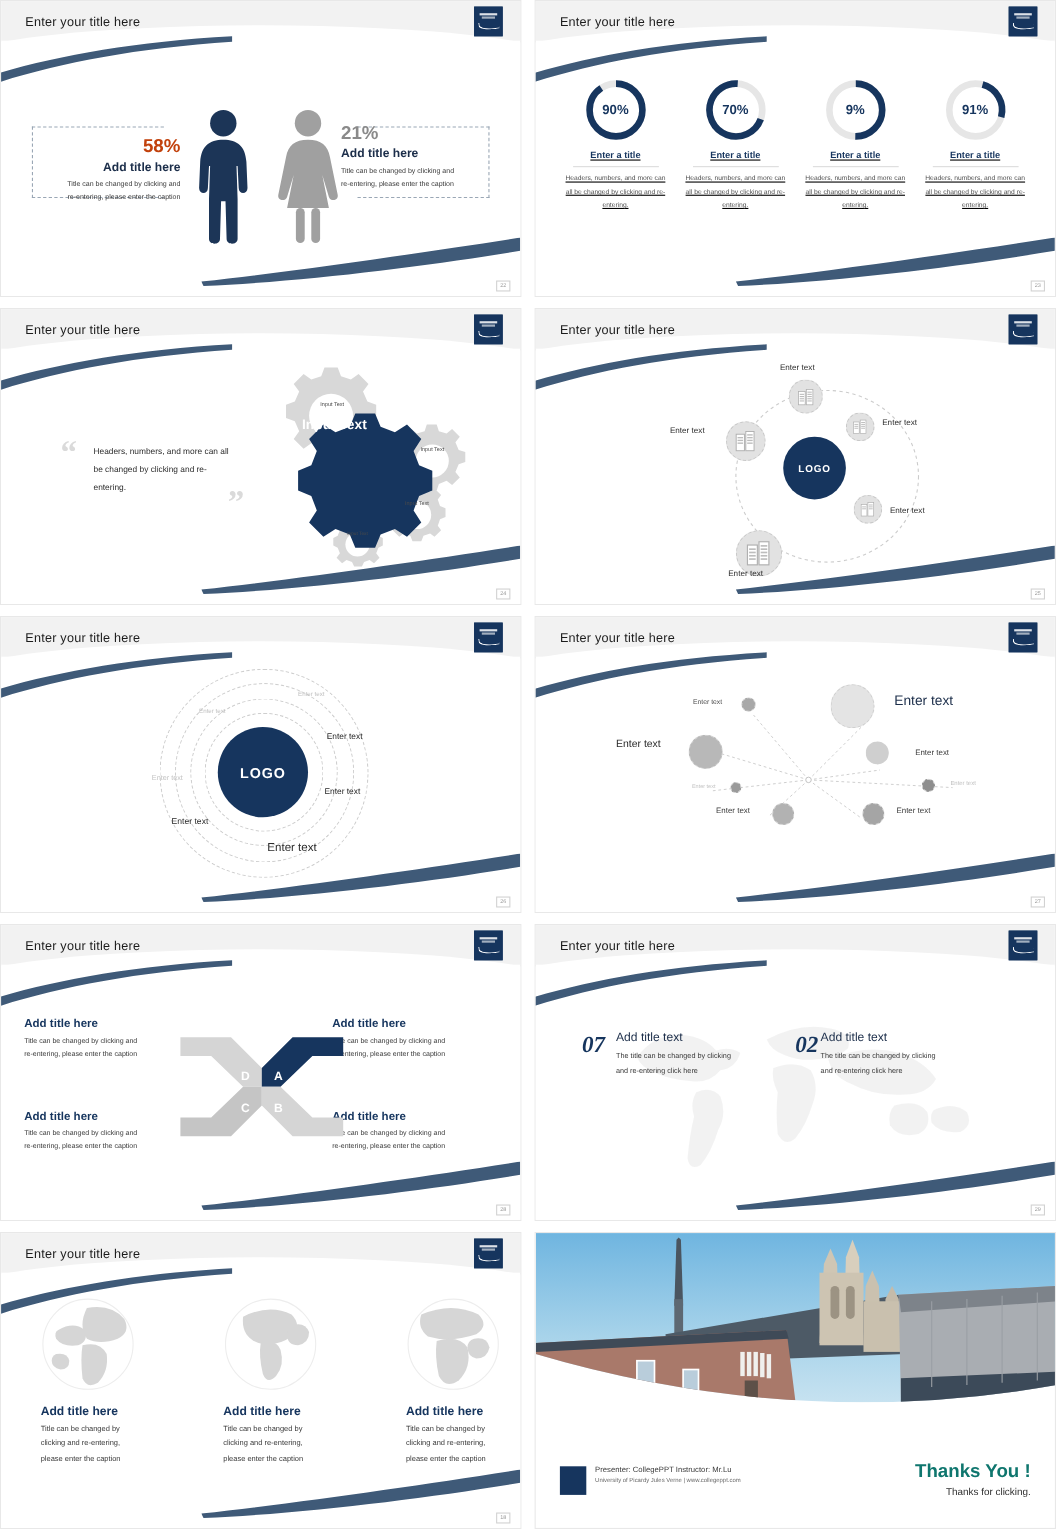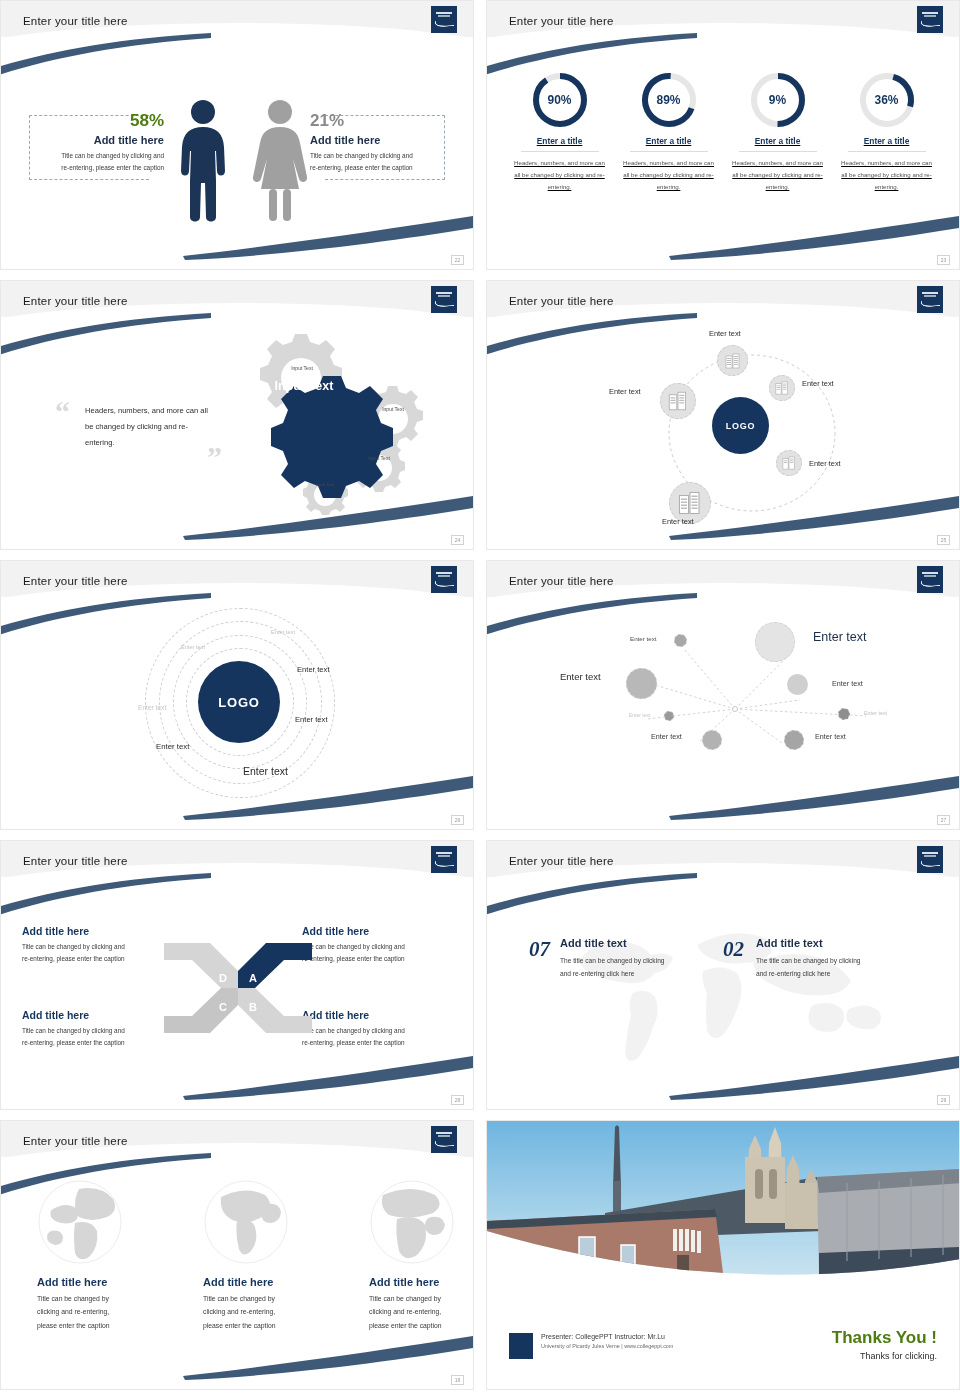--- a/index.html
+++ b/index.html
@@ -66,21 +66,21 @@
     border-radius:0 0 0 70%; transform:rotate(-6deg);
   }
   .pagenum {
     position: absolute; right: 9px; bottom: 4px;
     width: 13px; height: 10px; border: 1px solid #d2d2d2;
     font-size: 5px; color: #9a9a9a; text-align:center; line-height:9px;
     background:#fff; z-index: 6;
   }
   .body { position: absolute; inset: 36px 0 0 0; z-index: 3; }
   .pct { font-size: 17px; font-weight: bold; }
-  .pct.blue { color:#4d7c0f; }
+  .pct.blue { color:#c2410c;margin-top:12px; }
   .pct.gray { color:#8a8a8a; }
   .addtitle { font-size: 11px; font-weight: bold; color:#1c2e4a; margin-top:3px;}
   .cap { font-size: 6.4px; color:#3a3a3a; line-height: 1.85; margin-top: 4px;}
   .dashbox-l{position:absolute; left:28px; top:78px; width:120px; height:65px;
      border:1px dashed #9aa7b5; border-right:none;}
   .dashbox-r{position:absolute; right:28px; top:78px; width:120px; height:65px;
      border:1px dashed #9aa7b5; border-left:none;}
   .ptext-l{ position:absolute; left:48px; top:74px; width:115px; text-align:right;}
   .ptext-r{ position:absolute; right:48px; top:74px; width:115px; text-align:left;}
   .figure{ position:absolute; top:62px; }
@@ -123,34 +123,34 @@
   .rlabel{ position:absolute; white-space:nowrap; }
 
   
   .xq{ position:absolute; width:150px; }
   .xq h3{ font-size:10.5px; color:#16355e; font-weight:bold;}
   .xq p{ font-size:6.4px; color:#3a3a3a; line-height:1.95; margin-top:4px;}
 
   
   .numlabel{ font-family:"Liberation Serif", serif; font-style:italic;
      font-weight:bold; font-size:21px; color:#16355e;}
-  .mapblk h3{ font-size:11px; color:#1c2e4a; font-weight:bold;}
+  .mapblk h3{ font-size:11px; color:#1c2e4a; font-weight:normal;}
   .mapblk p{ font-size:6.6px; color:#3a3a3a; line-height:2.0; margin-top:5px;}
 
   
   .globe-col{ width:132px; text-align:left; }
   .globe-col h3{ font-size:11px; color:#16355e; font-weight:bold;}
   .globe-col p{ font-size:6.8px; color:#3a3a3a; line-height:1.95; margin-top:4px;}
 
   
   .s10{ background:#fff; }
   .photo{ position:absolute; left:0; top:0; width:474px; height:170px;
      overflow:hidden; }
   .thanks{ position:absolute; right:22px; bottom:28px; text-align:right;}
-  .thanks .t1{ font-size:17px; font-weight:bold; color:#4d7c0f;margin-top:28px;}
+  .thanks .t1{ font-size:17px; font-weight:bold; color:#0f766e;margin-top:28px;}
   .thanks .t2{ font-size:9px; color:#2e2e2e; margin-top:3px;}
   .footer-logo{ position:absolute; left:22px; bottom:30px; width:24px;
      height:26px; background:#16355e; }
   .footer-txt{ position:absolute; left:54px; bottom:40px;}
   .footer-txt .f1{ font-size:7px; color:#3a3a3a; }
   .footer-txt .f2{ font-size:5.4px; color:#6a6a6a; margin-top:3px;}
 </style>
 </head>
 <body>
 
@@ -240,21 +240,21 @@
           <div class="d-rule"></div>
           <div class="d-desc">Headers, numbers, and more can all be changed by clicking and re-entering.</div>
         </div>
 
         <div class="donut-col">
           <div class="donut">
             <svg width="58" height="58" viewBox="0 0 58 58">
               <circle cx="29" cy="29" r="24" fill="none" stroke="#e6e6e6" stroke-width="6"></circle>
               <circle cx="29" cy="29" r="24" fill="none" stroke="#16355e" stroke-width="6" stroke-dasharray="105.6 150.8" stroke-linecap="butt" transform="rotate(20 29 29)"></circle>
             </svg>
-            <div class="val">89%</div>
+            <div class="val">70%</div>
           </div>
           <div class="d-title">Enter a title</div>
           <div class="d-rule"></div>
           <div class="d-desc">Headers, numbers, and more can all be changed by clicking and re-entering.</div>
         </div>
 
         <div class="donut-col">
           <div class="donut">
             <svg width="58" height="58" viewBox="0 0 58 58">
               <circle cx="29" cy="29" r="24" fill="none" stroke="#e6e6e6" stroke-width="6"></circle>
@@ -266,21 +266,21 @@
           <div class="d-rule"></div>
           <div class="d-desc">Headers, numbers, and more can all be changed by clicking and re-entering.</div>
         </div>
 
         <div class="donut-col">
           <div class="donut">
             <svg width="58" height="58" viewBox="0 0 58 58">
               <circle cx="29" cy="29" r="24" fill="none" stroke="#e6e6e6" stroke-width="6"></circle>
               <circle cx="29" cy="29" r="24" fill="none" stroke="#16355e" stroke-width="6" stroke-dasharray="37.7 150.8" stroke-linecap="butt" transform="rotate(-75 29 29)"></circle>
             </svg>
-            <div class="val">36%</div>
+            <div class="val">91%</div>
           </div>
           <div class="d-title">Enter a title</div>
           <div class="d-rule"></div>
           <div class="d-desc">Headers, numbers, and more can all be changed by clicking and re-entering.</div>
         </div>
 
       </div>
     </div>
     <div class="pagenum">23</div>
   </div>
@@ -629,21 +629,21 @@
         <div class="numlabel">07</div>
         <div class="mapblk" style="width:140px;">
           <h3>Add title text</h3>
           <p>
             <span>The title can be changed by clicking</span><br>
             <span>and re-entering click here</span>
           </p>
         </div>
       </div>
 
-      <div style="position:absolute; left:236px; top:60px; display:flex; align-items:flex-start; gap:12px;">
+      <div style="position:absolute; left:236px; top:60px; display:flex; align-items:flex-start; gap:2px;">
         <div class="numlabel">02</div>
         <div class="mapblk" style="width:140px;">
           <h3>Add title text</h3>
           <p>
             <span>The title can be changed by clicking</span><br>
             <span>and re-entering click here</span>
           </p>
         </div>
       </div>
     </div>

